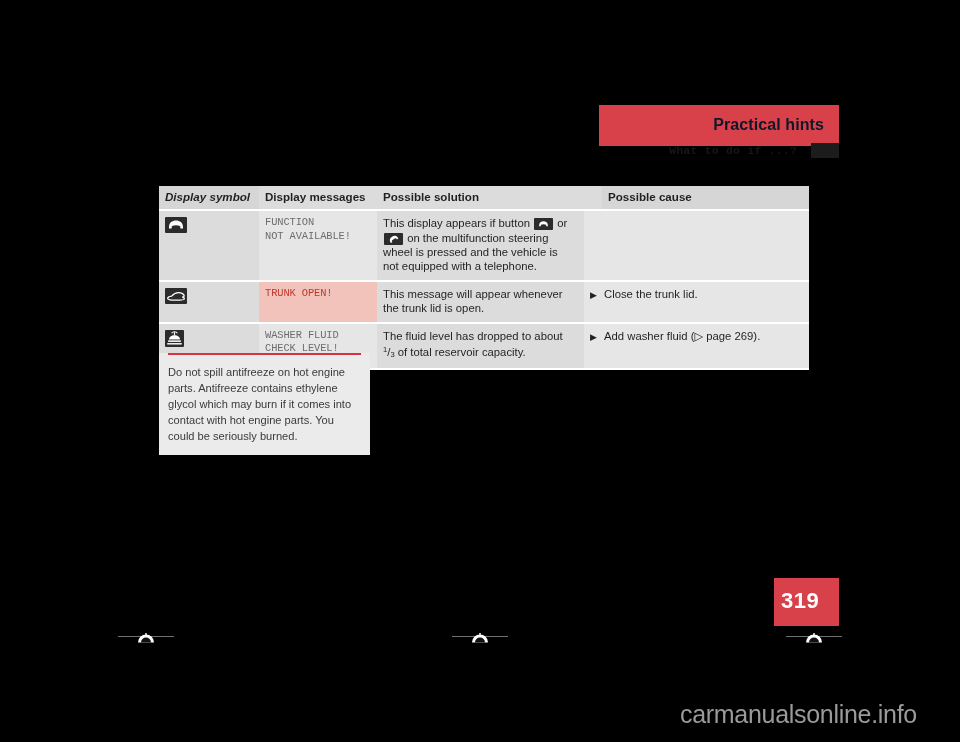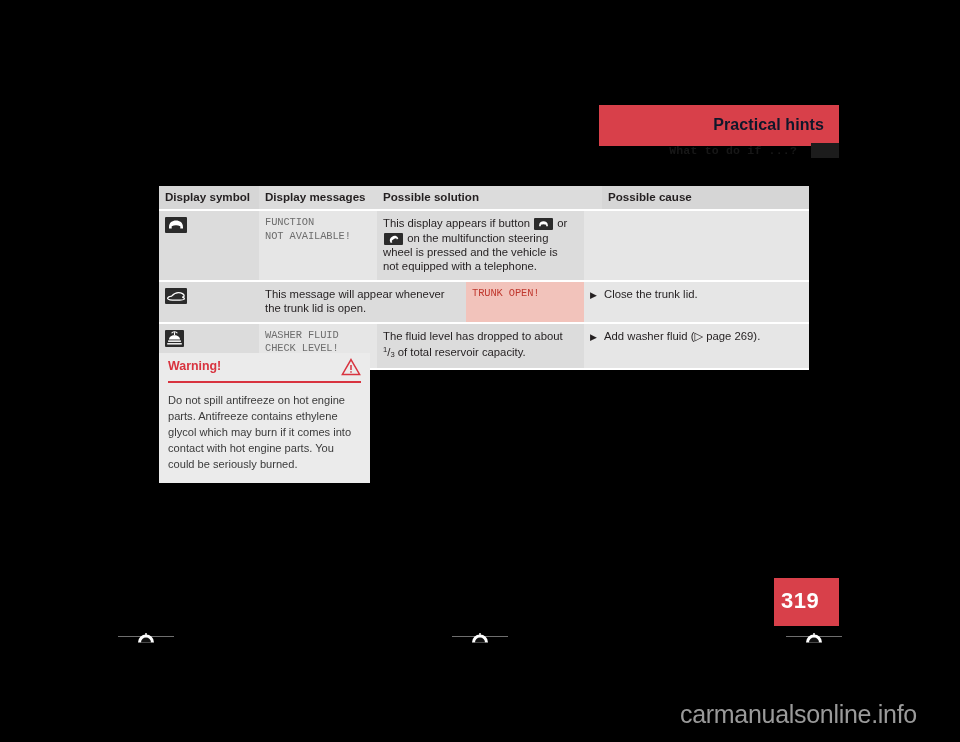--- a/index.html
+++ b/index.html
@@ -81,21 +81,21 @@
     display: flex;
     width: 100%;
     align-items: stretch;
   }
   .tcell {
     box-sizing: border-box;
     padding: 5px 8px 6px 6px;
     font-size: 11.3px;
     line-height: 14.2px;
   }
-  .c-symbol   { width: 100px; }
+  .c-symbol   { width: 100px; font-style: italic; }
   .c-message  { width: 118px; }
   .c-cause    { width: 207px; }
   .c-solution { width: 225px; }
 
   
   .trow.head .tcell {
     font-weight: bold;
     font-size: 11.6px;
     padding-top: 4px;
     padding-bottom: 5px;
@@ -327,25 +327,25 @@
     <div class="rowgap"></div>
 
     <div class="trow body alert">
       <div class="tcell c-symbol">
         <div class="symtile">
           <svg width="22" height="16" viewBox="0 0 22 16">
             <path d="M2.6 10.6 C2.6 9.2 4.4 8.4 6.6 8.1 C8.6 6.0 10.6 4.6 13.4 4.6 C16.6 4.6 19.2 6.2 19.2 8.0 C19.2 8.6 18.4 9.0 17.2 9.2 C18.6 9.5 19.4 10.0 19.4 10.7 C19.4 11.6 16.2 12.2 11 12.2 C5.8 12.2 2.6 11.6 2.6 10.6 Z" fill="none" stroke="#ffffff" stroke-width="1.25"></path>
           </svg>
         </div>
       </div>
+      <div class="tcell c-message">
+        <div class="msg red">TRUNK OPEN!</div>
+      </div>
       <div class="tcell c-cause">
         <div class="cause-text">This message will appear whenever the trunk lid is open.</div>
-      </div>
-      <div class="tcell c-message">
-        <div class="msg red">TRUNK OPEN!</div>
       </div>
       <div class="tcell c-solution">
         <div class="bullet-line">
           <span class="bullet">▶</span>
           <span class="sol-text">Close the trunk lid.</span>
         </div>
       </div>
     </div>
     <div class="rowgap"></div>
 
@@ -373,30 +373,20 @@
           <span class="bullet">▶</span>
           <span class="sol-text">Add washer fluid (▷ page 269).</span>
         </div>
       </div>
     </div>
     <div class="rowgap"></div>
 
   </div>
 
   <div class="warnbox">
-    <div class="warn-head">
-      <div class="warn-title">Warning!</div>
-      <div class="warn-tri">
-        <svg width="20" height="18" viewBox="0 0 20 18">
-          <path d="M10 1.6 L18.6 16.4 L1.4 16.4 Z" fill="none" stroke="#d8333f" stroke-width="1.5"></path>
-          <rect x="9.25" y="7" width="1.5" height="5" fill="#d8333f"></rect>
-          <rect x="9.25" y="13.2" width="1.5" height="1.5" fill="#d8333f"></rect>
-        </svg>
-      </div>
-    </div>
     <div class="warn-rule"></div>
     <div class="warn-body">Do not spill antifreeze on hot engine parts. Antifreeze contains ethylene glycol which may burn if it comes into contact with hot engine parts. You could be seriously burned.</div>
   </div>
 
   <div class="pagenum">
     <span>319</span>
   </div>
 
   <div class="cropmark cm-left">
     <div class="line"></div>

